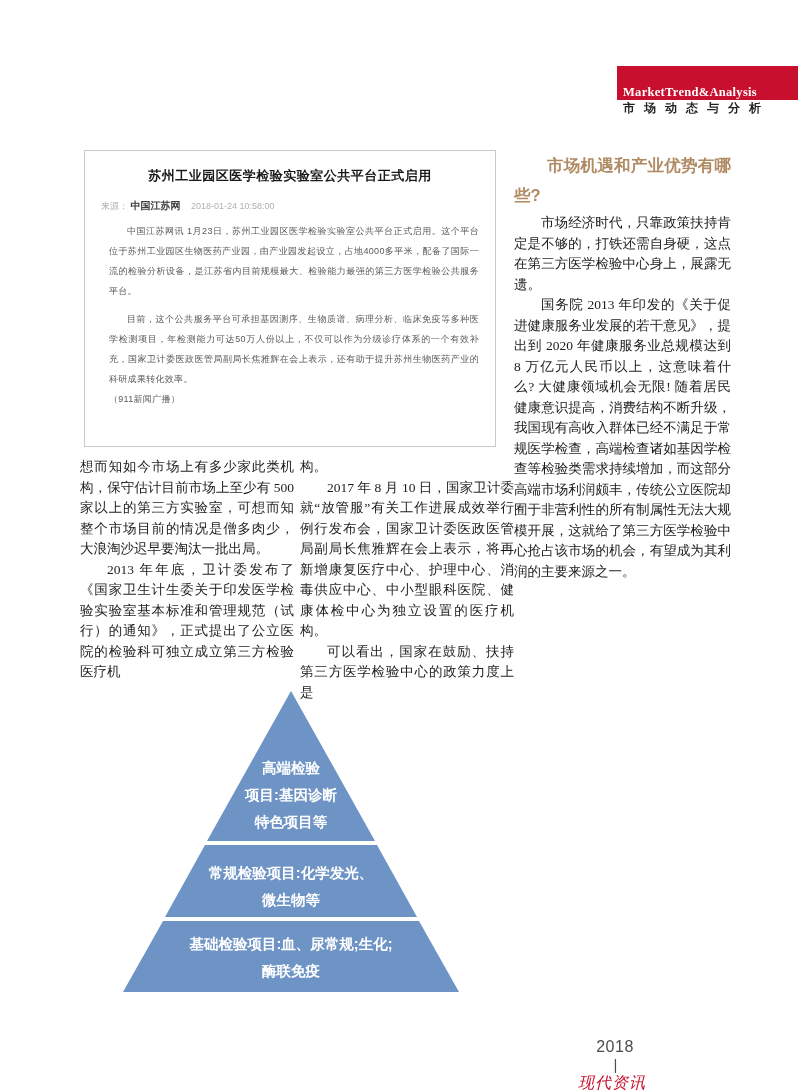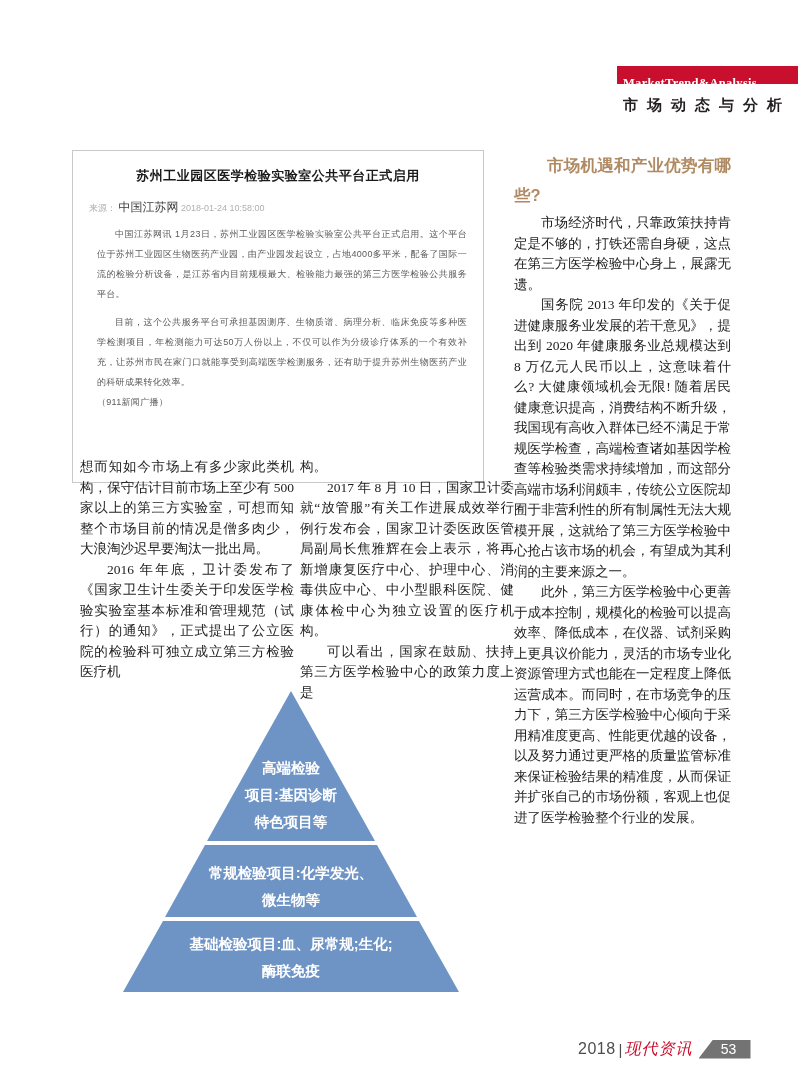--- a/index.html
+++ b/index.html
@@ -7,39 +7,39 @@
   .page {
     position: relative; width: 800px; height: 1092px; margin: 0 auto;
     background: #ffffff; overflow: hidden;
     font-family: "Liberation Sans", "DejaVu Sans", sans-serif;
   }
 
   
   .banner { position:absolute; left:617px; top:66px; width:181px; }
   .banner-red {
     background:#c8102e; color:#ffffff; height:18px; line-height:18px;
-    font-size:12.5px; font-weight:bold; padding:8px 6px;
+    font-size:12.5px; font-weight:bold; padding:17px 6px;
     font-family:"Liberation Serif","DejaVu Serif",serif; letter-spacing:0.3px;
   }
   .banner-zh {
-    margin-top:12px; padding-left:6px; color:#231f20;
-    font-size:15px; font-weight:bold; letter-spacing:9px; white-space:nowrap;
+    margin-top:0; padding-left:6px; color:#231f20;
+    font-size:12px; font-weight:bold; letter-spacing:9px; white-space:nowrap;
   }
 
   
   .news-box {
-    position:absolute; left:72px; top:150px; width:412px; height:333px;
+    position:absolute; left:84px; top:150px; width:412px; height:297px;
     border:1px solid #c9c9c9; background:#ffffff; padding:13px 16px 0 16px;
   }
   .news-title {
     text-align:center; font-size:13px; font-weight:bold; color:#1a1a1a;
     margin-top:3px; letter-spacing:0.5px;
   }
   .news-meta { margin-top:14px; font-size:9px; color:#b0b0b0; }
-  .news-meta .meta-name { color:#3c3c3c; font-weight:normal; font-size:12px; }
+  .news-meta .meta-name { color:#3c3c3c; font-weight:bold; font-size:10px; margin-right:8px; }
   .news-p {
     margin:8px 0 0 8px; font-size:9px; color:#5a5a5a; line-height:20px;
     text-indent:2em; text-align:justify; letter-spacing:0.3px;
   }
   .news-p.no-indent { text-indent:0; margin-top:0; }
 
   
   .col {
     position:absolute; width:214px; color:#1c1c1c;
     font-family:"Liberation Serif","DejaVu Serif",serif;
@@ -59,21 +59,21 @@
   
   .pyramid { position:absolute; left:123px; top:689px; }
   .pyramid text {
     fill:#ffffff; font-size:14.5px; font-weight:bold; text-anchor:middle;
     font-family:"Liberation Sans","DejaVu Sans",sans-serif;
   }
 
   
   .footer {
     position:absolute; left:578px; top:1038px; height:22px;
-    display:flex; align-items:center;
+    display:flex; align-items:center;flex-direction:column;
   }
   .footer-year { font-size:16px; color:#4d4d4f; letter-spacing:0.5px; }
   .footer-sep  { font-size:15px; color:#4d4d4f; margin:0 2px 0 3px; }
   .footer-brand {
     color:#c8102e; font-size:16px; font-weight:normal; font-style:italic;
     font-family:"DejaVu Serif","Liberation Serif",serif; letter-spacing:1px;
     margin-right:6px;
   }
   .footer-pagebox {
     width:52px; height:19px; background:#737373; color:#ffffff;
@@ -93,40 +93,39 @@
   </div>
 
   <div class="news-box">
     <div class="news-title">苏州工业园区医学检验实验室公共平台正式启用</div>
     <div class="news-meta">
       <span class="meta-label">来源：</span>
       <span class="meta-name">中国江苏网</span>
       <span class="meta-date">2018-01-24 10:58:00</span>
     </div>
     <p class="news-p">中国江苏网讯 1月23日，苏州工业园区医学检验实验室公共平台正式启用。这个平台位于苏州工业园区生物医药产业园，由产业园发起设立，占地4000多平米，配备了国际一流的检验分析设备，是江苏省内目前规模最大、检验能力最强的第三方医学检验公共服务平台。</p>
-    <p class="news-p">目前，这个公共服务平台可承担基因测序、生物质谱、病理分析、临床免疫等多种医学检测项目，年检测能力可达50万人份以上，不仅可以作为分级诊疗体系的一个有效补充，让苏州市民在家门口就能享受到高端医学检测服务，还有助于提升苏州生物医药产业的科研成果转化效率。</p>
+    <p class="news-p">目前，这个公共服务平台可承担基因测序、生物质谱、病理分析、临床免疫等多种医学检测项目，年检测能力可达50万人份以上，不仅可以作为分级诊疗体系的一个有效补充，国家卫计委医政医管局副局长焦雅辉在会上表示，还有助于提升苏州生物医药产业的科研成果转化效率。</p>
     <p class="news-p no-indent">（911新闻广播）</p>
   </div>
 
   <div class="col" id="col-left">
     <p class="no-indent">想而知如今市场上有多少家此类机构，保守估计目前市场上至少有 500 家以上的第三方实验室，可想而知整个市场目前的情况是僧多肉少，大浪淘沙迟早要淘汰一批出局。</p>
-    <p>2016 年年底，卫计委发布了《国家卫生计生委关于印发医学检验实验室基本标准和管理规范（试行）的通知》，正式提出了公立医院的检验科可独立成立第三方检验医疗机</p>
+    <p>2013 年年底，卫计委发布了《国家卫生计生委关于印发医学检验实验室基本标准和管理规范（试行）的通知》，正式提出了公立医院的检验科可独立成立第三方检验医疗机</p>
   </div>
 
   <div class="col" id="col-mid">
     <p class="no-indent">构。</p>
     <p>2017 年 8 月 10 日，国家卫计委就“放管服”有关工作进展成效举行例行发布会，国家卫计委医政医管局副局长焦雅辉在会上表示，将再新增康复医疗中心、护理中心、消毒供应中心、中小型眼科医院、健康体检中心为独立设置的医疗机构。</p>
     <p>可以看出，国家在鼓励、扶持第三方医学检验中心的政策力度上是</p>
   </div>
 
   <div class="col" id="col-right">
     <div class="section-heading">市场机遇和产业优势有哪些?</div>
     <p>市场经济时代，只靠政策扶持肯定是不够的，打铁还需自身硬，这点在第三方医学检验中心身上，展露无遗。</p>
     <p>国务院 2013 年印发的《关于促进健康服务业发展的若干意见》，提出到 2020 年健康服务业总规模达到 8 万亿元人民币以上，这意味着什么? 大健康领域机会无限! 随着居民健康意识提高，消费结构不断升级，我国现有高收入群体已经不满足于常规医学检查，高端检查诸如基因学检查等检验类需求持续增加，而这部分高端市场利润颇丰，传统公立医院却囿于非营利性的所有制属性无法大规模开展，这就给了第三方医学检验中心抢占该市场的机会，有望成为其利润的主要来源之一。</p>
-    <p>此外，第三方医学检验中心更善于成本控制，规模化的检验可以提高效率、降低成本，在仪器、试剂采购上更具议价能力，灵活的市场专业化资源管理方式也能在一定程度上降低运营成本。而同时，在市场竞争的压力下，第三方医学检验中心倾向于采用精准度更高、性能更优越的设备，以及努力通过更严格的质量监管标准来保证检验结果的精准度，从而保证并扩张自己的市场份额，客观上也促进了医学检验整个行业的发展。</p>
   </div>
 
   <svg class="pyramid" width="336" height="305" viewBox="0 0 336 305">
     <polygon points="168,2 84,152 252,152" fill="#6e93c5"></polygon>
     <polygon points="82,156 254,156 294,228 42,228" fill="#6e93c5"></polygon>
     <polygon points="40,232 296,232 336,303 0,303" fill="#6e93c5"></polygon>
 
     <text x="168" y="84">高端检验</text>
     <text x="168" y="111">项目:基因诊断</text>
     <text x="168" y="138">特色项目等</text>

